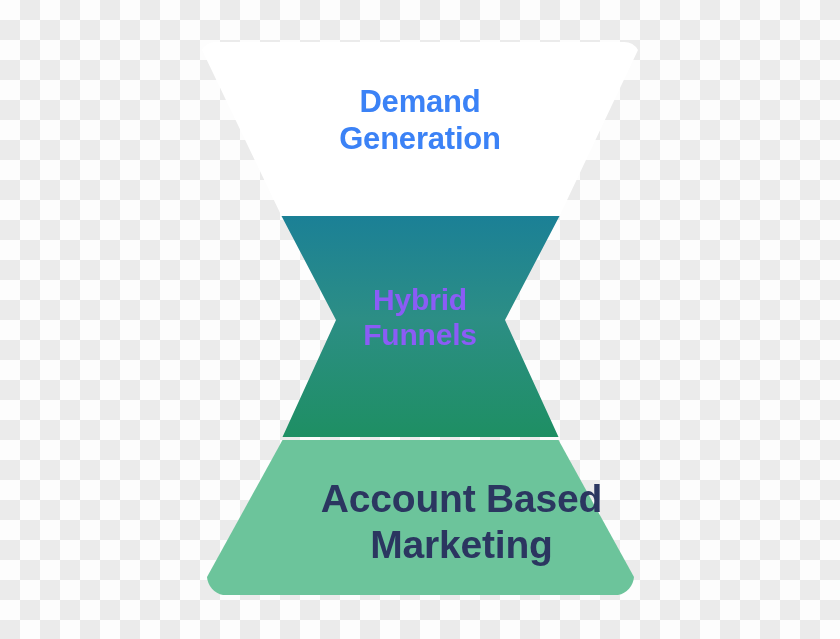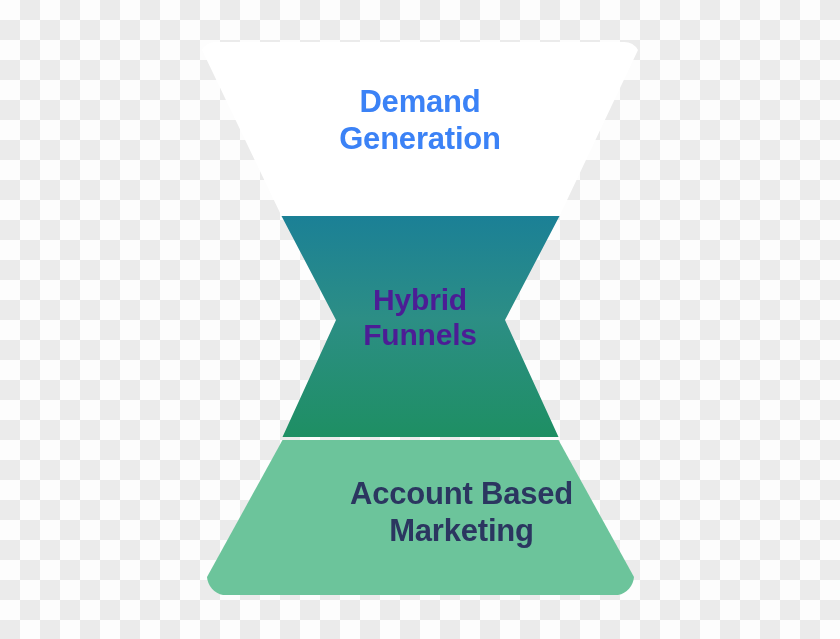--- a/index.html
+++ b/index.html
@@ -47,27 +47,27 @@
     top: 84px;
     width: 400px;
     font-size: 31px;
     color: #3b82f6;
   }
   #label-hybrid-funnels {
     left: 270px;
     top: 282px;
     width: 300px;
     font-size: 30px;
-    color: #4c1d95;
+    color: #8b5cf6;
   }
   #label-account-based-marketing {
     left: 200px;
     top: 476px;
     width: 523px;
-    font-size: 31px;
+    font-size: 39px;
     color: #2b3660;
   }
 </style>
 </head>
 <body>
 
 <div id="stage">
 
   <svg id="funnel-svg" viewBox="0 0 840 639" xmlns="http://www.w3.org/2000/svg">
     <defs>

